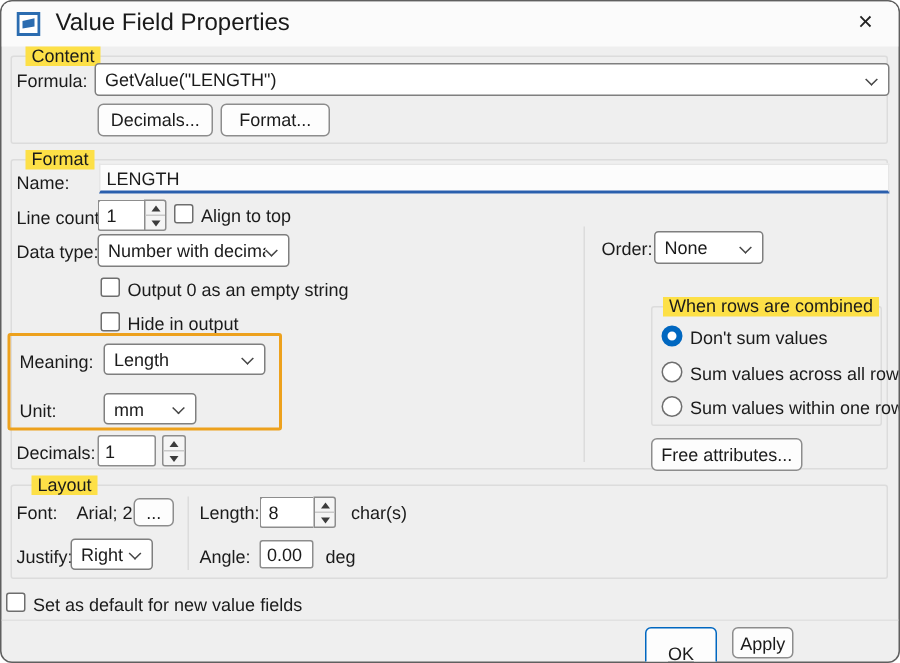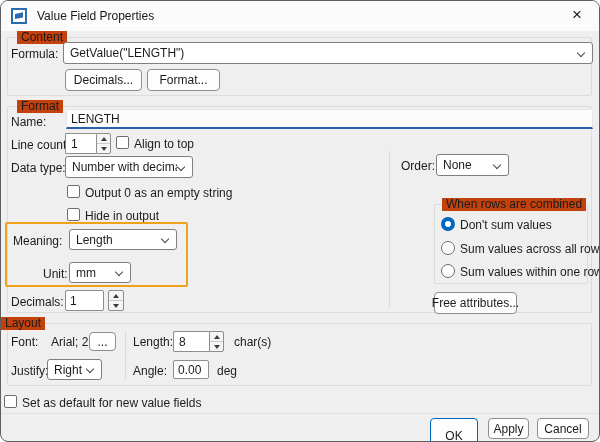--- a/index.html
+++ b/index.html
@@ -4,25 +4,25 @@
 <style>
   * { margin:0; padding:0; box-sizing:border-box; }
   html,body { width:600px; height:442px; font-family:"Liberation Sans", sans-serif; }
   .dlg {
     position:relative; width:600px; height:442px;
     background:#efefef; border:1px solid #5f5f5f; border-radius:8px;
     overflow:hidden; font-size:12px; color:#1b1b1b;
   }
   .titlebar { position:absolute; left:0; top:0; right:0; height:30px; background:#fbfbfb; }
   .app-icon { position:absolute; left:10px; top:7px; width:16px; height:16px; }
-  .title { position:absolute; left:36px; top:0; height:30px; line-height:30px; font-size:12px; color:#191919; }
+  .title { position:absolute; left:36px; top:0; height:30px; line-height:30px; font-size:16px; color:#191919; }
   .close-btn { position:absolute; right:0; top:0; width:44px; height:30px; text-align:center; line-height:28px; font-size:17px; color:#222; cursor:default; }
   .lbl { position:absolute; white-space:nowrap; font-size:12px; color:#1b1b1b; line-height:14px; }
   .group { position:absolute; border:1px solid #dcdcdc; border-radius:2px; background:transparent; }
-  .grouplabel { position:absolute; background:#c2410c; padding:0 4px; font-size:12px; line-height:13px; white-space:nowrap; }
+  .grouplabel { position:absolute; background:#fde047; padding:0 4px; font-size:12px; line-height:13px; white-space:nowrap; }
   .combo { position:absolute; background:#fff; border:1px solid #7f7f7f; border-radius:3px;
            display:flex; align-items:center; padding:0 6px; font-size:12px; }
   .combo .val { flex:1; white-space:nowrap; overflow:hidden; }
   .chev { width:9px; height:9px; position:relative; flex:0 0 9px; }
   .chev::before { content:''; position:absolute; left:1px; top:1px; width:5px; height:5px;
                   border-right:1.4px solid #454545; border-bottom:1.4px solid #454545; transform:rotate(45deg); }
   .btn { position:absolute; background:#fdfdfd; border:1px solid #8d8d8d; border-radius:4px;
          font-size:12px; display:flex; align-items:center; justify-content:center; white-space:nowrap; }
   .btn.primary { border:1.5px solid #0067c0; }
   .txt { position:absolute; background:#fff; border:1px solid #8d8d8d; border-radius:2px;
@@ -108,21 +108,21 @@
 
   <span class="cb" style="left:66px; top:207px;"></span>
   <span class="lbl" style="left:84px; top:208px;">Hide in output</span>
 
   <span class="lbl" style="left:12px; top:233px;">Meaning:</span>
   <div class="combo" style="left:68px; top:228px; width:108px; height:21px;">
     <span class="val">Length</span>
     <span class="chev"></span>
   </div>
 
-  <span class="lbl" style="left:12px; top:266px;margin-left:30px;">Unit:</span>
+  <span class="lbl" style="left:12px; top:266px;">Unit:</span>
   <div class="combo" style="left:68px; top:261px; width:62px; height:21px;">
     <span class="val">mm</span>
     <span class="chev"></span>
   </div>
 
   <div class="highlight" style="left:4px; top:221px; width:183px; height:65px;"></div>
 
   <span class="lbl" style="left:10px; top:294px;">Decimals:</span>
   <div class="txt" style="left:64px; top:289px; width:39px; height:21px;">
     <span>1</span>
@@ -149,24 +149,24 @@
 
   <span class="radio checked" style="left:440px; top:216px;"></span>
   <span class="lbl" style="left:459px; top:217px;">Don't sum values</span>
 
   <span class="radio" style="left:440px; top:240px;"></span>
   <span class="lbl" style="left:459px; top:241px;">Sum values across all rows</span>
 
   <span class="radio" style="left:440px; top:263px;"></span>
   <span class="lbl" style="left:459px; top:264px;">Sum values within one row</span>
 
-  <div class="btn" style="left:433px; top:291px; width:83px; height:22px;">Free attributes...</div>
+  <div class="btn" style="left:433px; top:291px; width:101px; height:22px;">Free attributes...</div>
 
   <div class="group" style="left:6px; top:322px; width:585px; height:63px;"></div>
-  <span class="grouplabel" style="left:0; top:316px;">Layout</span>
+  <span class="grouplabel" style="left:20px; top:316px;">Layout</span>
 
   <span class="lbl" style="left:10px; top:334px;">Font:</span>
   <span class="lbl" style="left:50px; top:334px;">Arial; 2</span>
   <div class="btn" style="left:88px; top:331px; width:27px; height:19px;">...</div>
 
   <span class="lbl" style="left:10px; top:363px;">Justify:</span>
   <div class="combo" style="left:46px; top:358px; width:55px; height:21px;">
     <span class="val">Right</span>
     <span class="chev"></span>
   </div>
@@ -193,15 +193,14 @@
   </div>
   <span class="lbl" style="left:216px; top:363px;text-align:center;">deg</span>
 
   <span class="cb" style="left:3px; top:394px;"></span>
   <span class="lbl" style="left:21px; top:395px;">Set as default for new value fields</span>
 
   <div class="footer-divider" style="top:412px;"></div>
 
   <div class="btn primary" style="left:429px; top:417px; width:48px; height:35px;text-decoration:underline;">OK</div>
   <div class="btn" style="left:487px; top:417px; width:41px; height:21px;">Apply</div>
-  <div class="btn" style="left:536px; top:417px; width:52px; height:21px;">Cancel</div>
 
 </div>
 
 </body></html>

